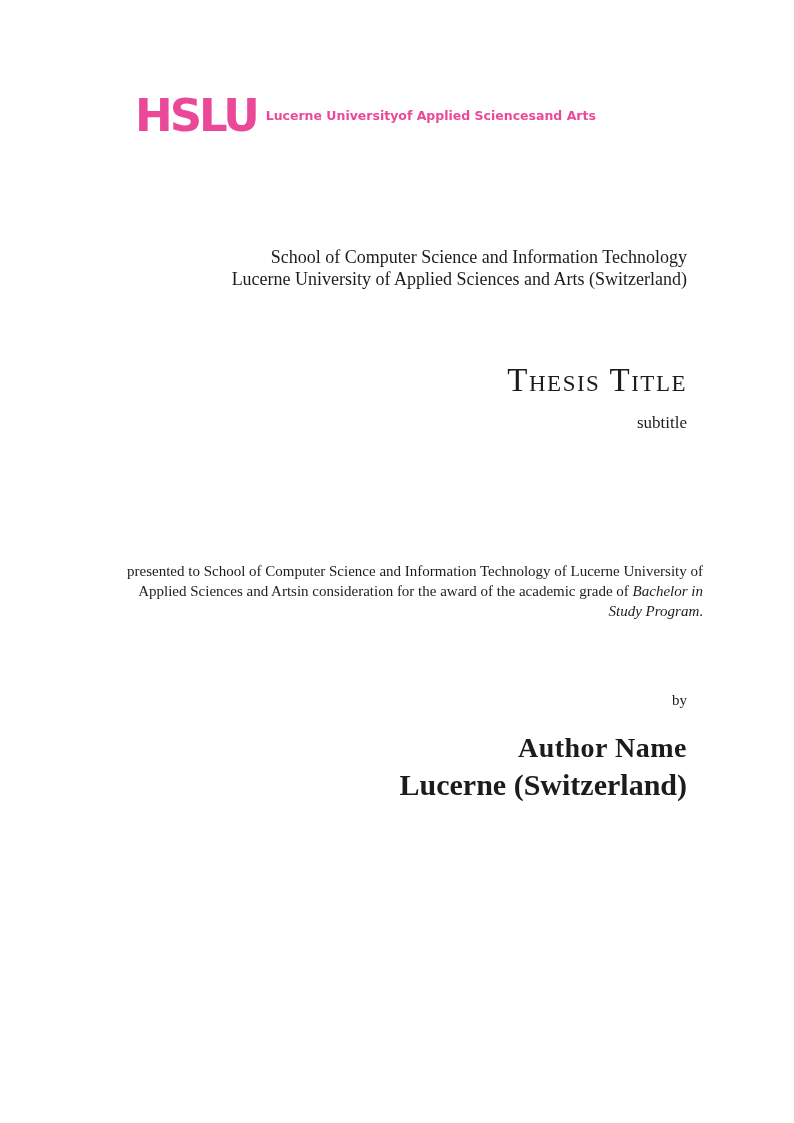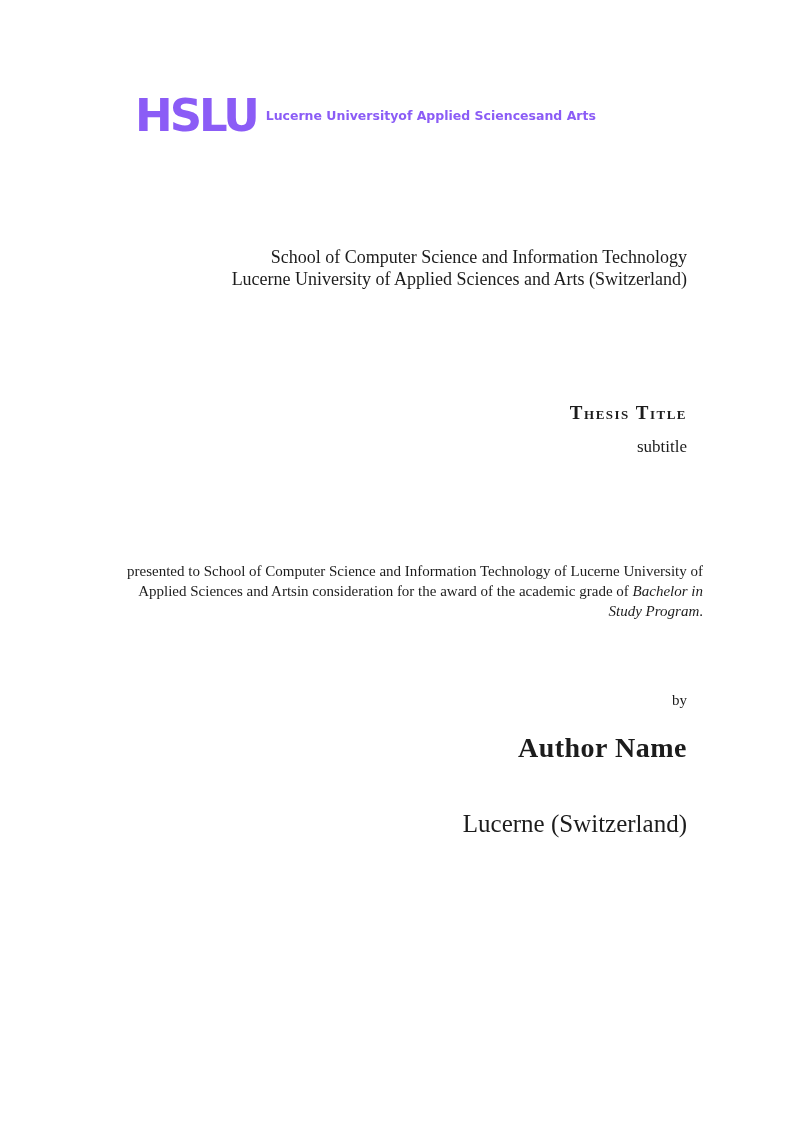--- a/index.html
+++ b/index.html
@@ -20,67 +20,66 @@
     text-align: right;
   }
   
   .logo {
     position: absolute;
     left: 135px;
     top: 93px;
     display: flex;
     align-items: center;
     gap: 9px;
-    color: #8b5cf6;
+    color: #ec4899;
     font-family: "DejaVu Sans", "Liberation Sans", sans-serif;
   }
   .wordmark {
     font-size: 45px;
     font-weight: bold;
     letter-spacing: -3px;
     line-height: 1;
   }
   .tagline {
     display: flex;
     flex-direction: row;
     text-align: left;
     font-size: 12.5px;
     font-weight: bold;
     line-height: 15px;
   }
   
   .school { top: 246px; font-size: 18px; line-height: 22px; }
   .title-block { top: 360px; }
   .thesis-title {
-    font-size: 19px;
-    font-weight: bold;
+    font-size: 33px;
+    font-weight: normal;
     font-variant: small-caps;
     letter-spacing: 1.5px;
     line-height: 1.25;
-    margin-top: 41px;
   }
   .subtitle { font-size: 17px; margin-top: 12px; }
   .thesis-type {
     top: 517px;
     font-size: 24px;
     font-weight: normal;
     font-variant: small-caps;
     letter-spacing: 1.5px;
   }
   .award {
     top: 561px;
     left: 119px;
     width: 584px;
     font-size: 15px;
     line-height: 20px;
   }
   .by    { top: 692px; font-size: 15px; }
   .author{ top: 732px; font-size: 28px; font-weight: bold; letter-spacing: 0.5px; }
   .from  { top: 787px; font-size: 15px; }
-  .place { top: 810px; font-size: 25px; }
+  .place { top: 768px; font-size: 30px; font-weight: bold; }
 </style>
 </head>
 <body>
 
 <div class="page">
 
   <header class="logo">
     <span class="wordmark">HSLU</span>
     <span class="tagline">
       <span>Lucerne University</span>

